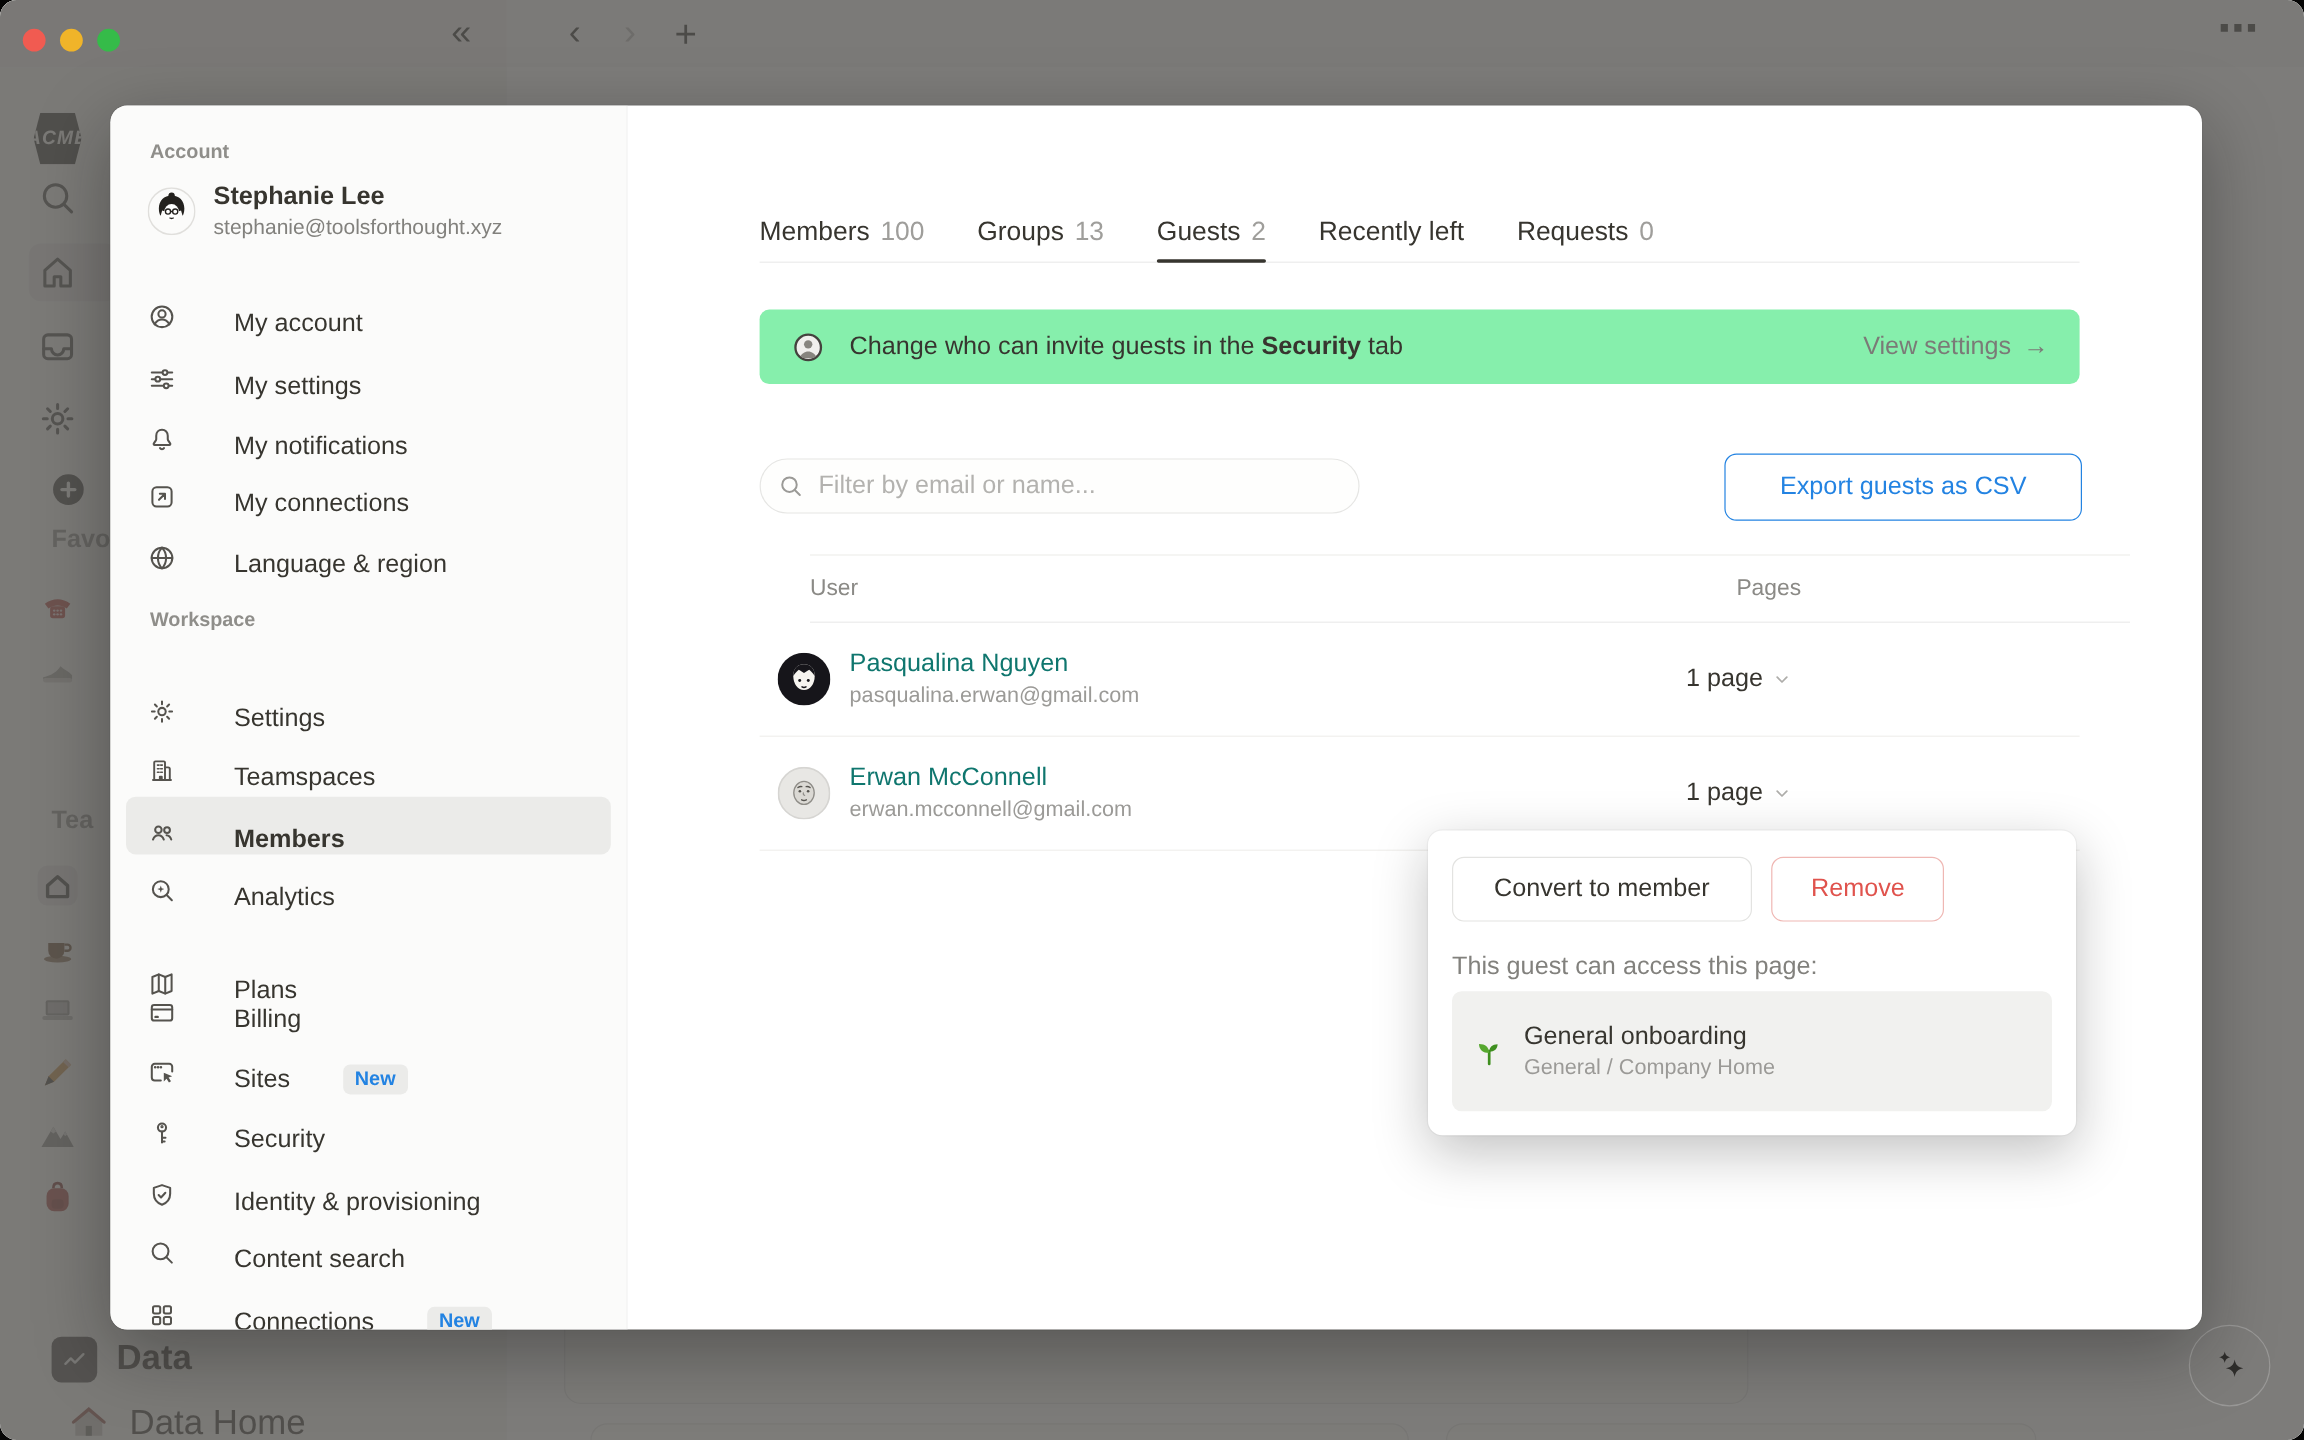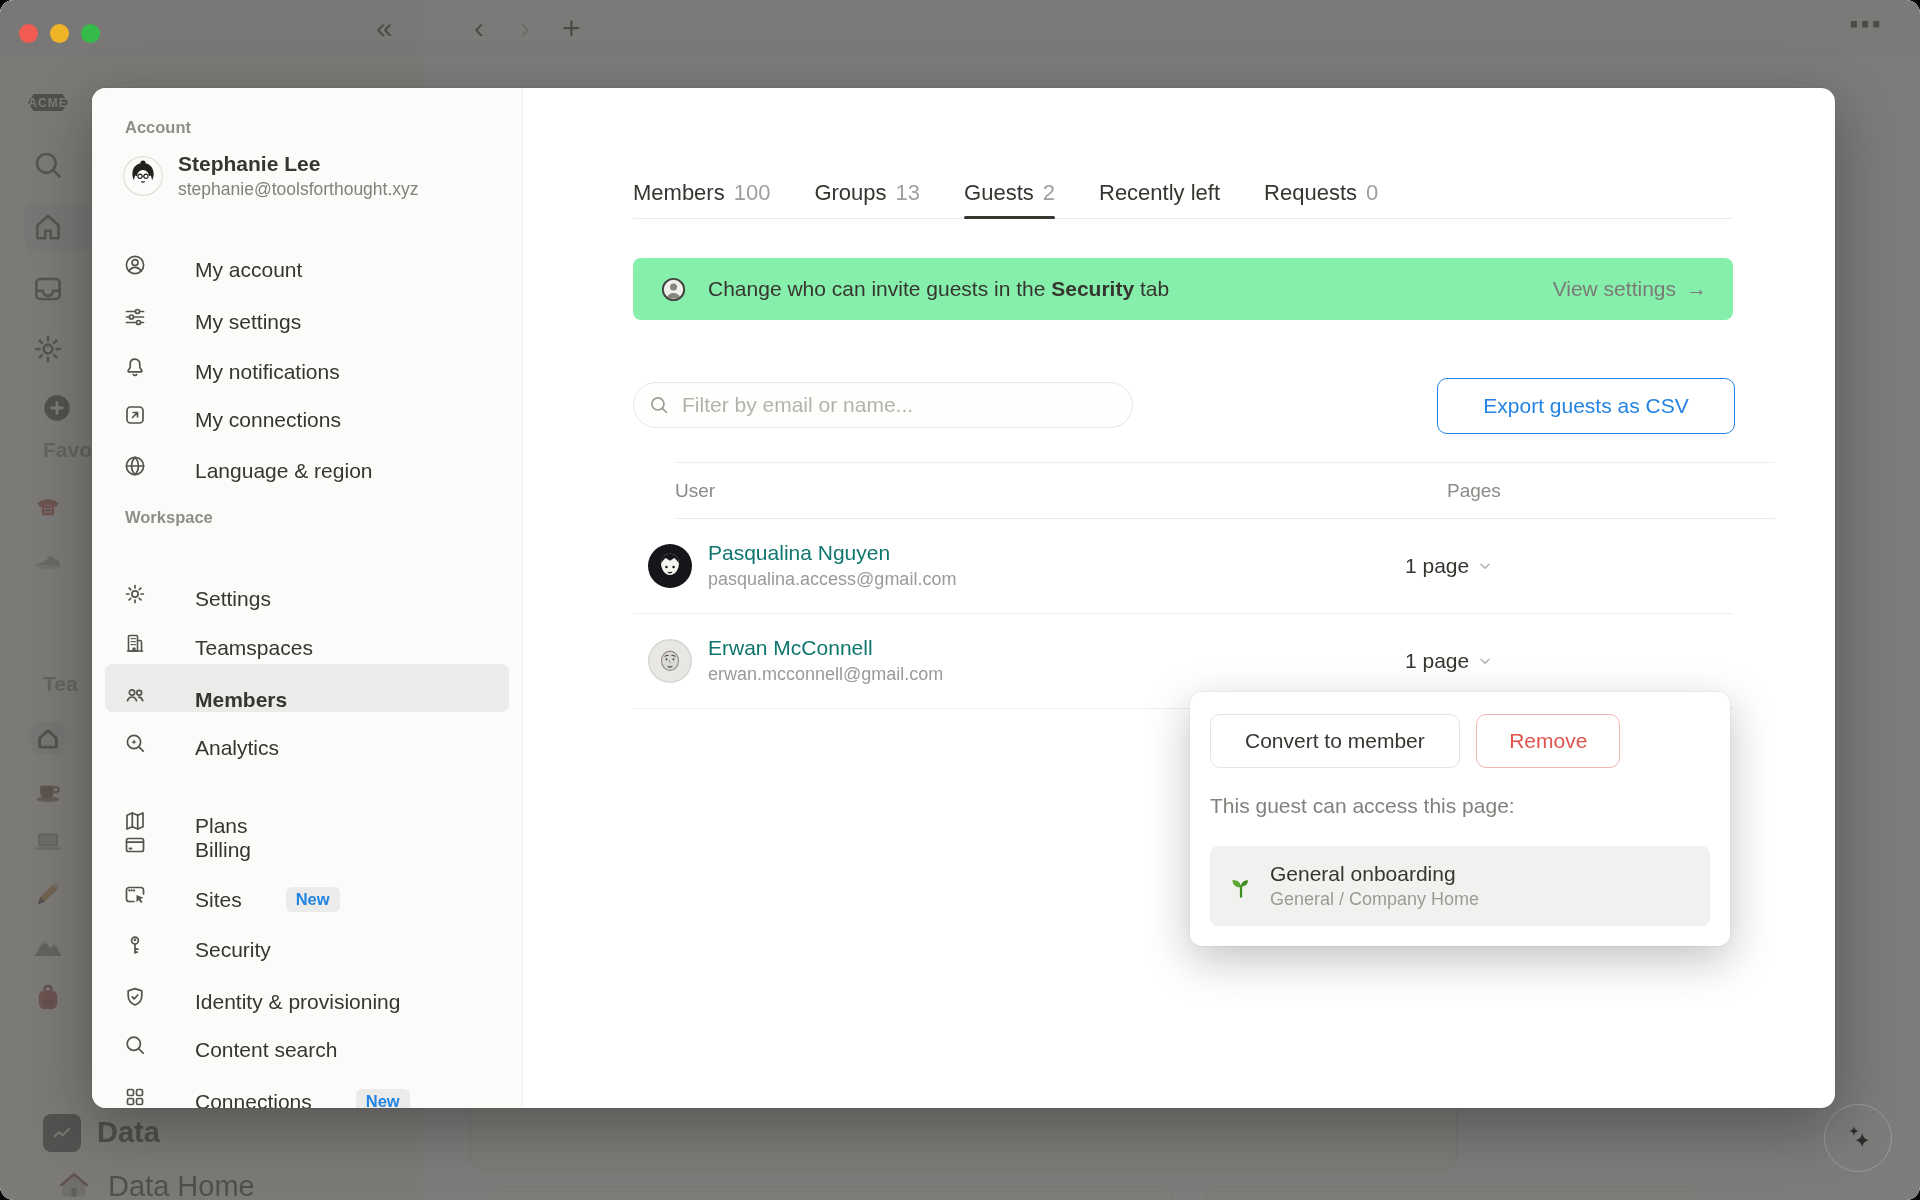--- a/index.html
+++ b/index.html
@@ -9,23 +9,23 @@
   .abs{position:absolute;}
   .ic{display:block;}
 
   
   .bg-titlebar{left:0;top:0;width:1920px;height:56px;background:#f6f5f3;}
   .bg-titlebar-side{left:0;top:0;width:422px;height:56px;background:#efeeec;}
   .tl-glyph{font-size:30px;color:#21201e;line-height:56px;}
   .bg-sidebar{left:0;top:56px;width:422px;height:1144px;background:#f5f4f2;border-right:1px solid #e4e3e1;}
   .bg-main{left:422px;top:56px;width:1498px;height:1144px;background:#ffffff;}
   .bgcard{background:#fcfcfb;border:1px solid #e3e3e1;border-radius:14px;}
-  .acme{left:28px;top:94px;width:40px;height:17px;background:#35342f;color:#f1f0ee;
-        font-size:12px;font-weight:bold;letter-spacing:1px;display:flex;align-items:center;justify-content:center;
-        clip-path:polygon(14% 0,86% 0,100% 50%,86% 100%,14% 100%,0 50%);}
+  .acme{left:28px;top:94px;width:40px;height:43px;background:#35342f;color:#f1f0ee;
+        font-size:16px;font-weight:bold;letter-spacing:1px;display:flex;align-items:center;justify-content:center;
+        clip-path:polygon(14% 0,86% 0,100% 50%,86% 100%,14% 100%,0 50%);font-style:italic;}
   .bg-item{color:#4a4946;}
   .bg-section{color:#8f8e8a;font-size:21px;font-weight:600;white-space:nowrap;}
   .bg-pill{left:24px;top:203px;width:74px;height:48px;border-radius:10px;background:rgba(0,0,0,0.06);}
   .bg-bigname{font-size:29px;color:#37352f;white-space:nowrap;}
   .chartbadge{width:38px;height:38px;border-radius:8px;background:#44433f;display:flex;align-items:center;justify-content:center;}
 
   .veil{left:0;top:0;width:1920px;height:1200px;background:rgba(88,87,85,0.78);z-index:5;}
 
   
   .light{width:19px;height:19px;border-radius:50%;z-index:8;}
@@ -71,21 +71,21 @@
   .pagesel{display:flex;align-items:center;gap:8px;font-size:21px;color:#37352f;}
 
   
   .popover{left:1098px;top:604px;width:540px;background:#ffffff;border-radius:12px;z-index:12;
            box-shadow:0 0 0 1px rgba(15,15,15,0.04),0 14px 44px rgba(15,15,15,0.25);
            padding:22px 20px 20px 20px;box-sizing:border-box;}
   .pop-btn{height:54px;border-radius:10px;border:1px solid #e3e3e1;background:#fff;display:inline-flex;
            align-items:center;justify-content:center;font-size:21px;color:#37352f;padding:0 34px;box-sizing:border-box;}
   .pop-btn.danger{border-color:#efb7b3;color:#e0534d;margin-left:12px;padding:0 32px;}
   .pop-cap{margin-top:26px;font-size:21px;color:#82817d;}
-  .pop-item{margin-top:28px;height:80px;background:#f1f1ef;border-radius:8px;display:flex;align-items:center;
+  .pop-item{margin-top:8px;height:100px;background:#f1f1ef;border-radius:8px;display:flex;align-items:center;
             padding:0 16px;box-sizing:border-box;}
   .pi-title{font-size:21px;color:#37352f;font-weight:500;}
   .pi-path{font-size:18px;color:#9b9a97;margin-top:3px;}
 </style>
 </head>
 <body>
 
 <div class="stage">
 
   <div class="abs bg-titlebar"></div>
@@ -452,21 +452,21 @@
             <circle cx="16" cy="16" r="16" fill="#16151a"></circle>
             <path d="M16 7c-4 0-6.5 2.8-6.5 7 0 4.8 2.8 8.5 6.5 8.5s6.5-3.7 6.5-8.5c0-4.2-2.5-7-6.5-7z" fill="#f6f4ef"></path>
             <path d="M9.5 14c0-4.5 2.6-7 6.5-7s6.5 2.5 6.5 7c-1.5-2.2-2.8-3.4-3.4-3.8l-3.1 2-3.1-2c-.6.4-1.9 1.6-3.4 3.8z" fill="#16151a"></path>
             <circle cx="13.4" cy="16.8" r="0.9" fill="#16151a"></circle>
             <circle cx="18.6" cy="16.8" r="0.9" fill="#16151a"></circle>
             <path d="M14.8 20.6c.8.5 1.6.5 2.4 0" stroke="#16151a" stroke-width="0.9" fill="none" stroke-linecap="round"></path>
           </svg>
       </span>
       <span>
         <div class="r-name">Pasqualina Nguyen</div>
-        <div class="r-mail">pasqualina.access@gmail.com</div>
+        <div class="r-mail">pasqualina.erwan@gmail.com</div>
       </span>
       <span class="colpages pagesel">
         <span>1 page</span>
         <svg class="ic" width="16" height="16" viewBox="0 0 24 24" stroke="#aeadaa" fill="none" stroke-width="2.2" stroke-linecap="round" stroke-linejoin="round">
             <path d="M6 9.5l6 6 6-6"></path>
           </svg>
       </span>
     </div>
 
     <div class="abs tbl-row" style="top:525px;">

